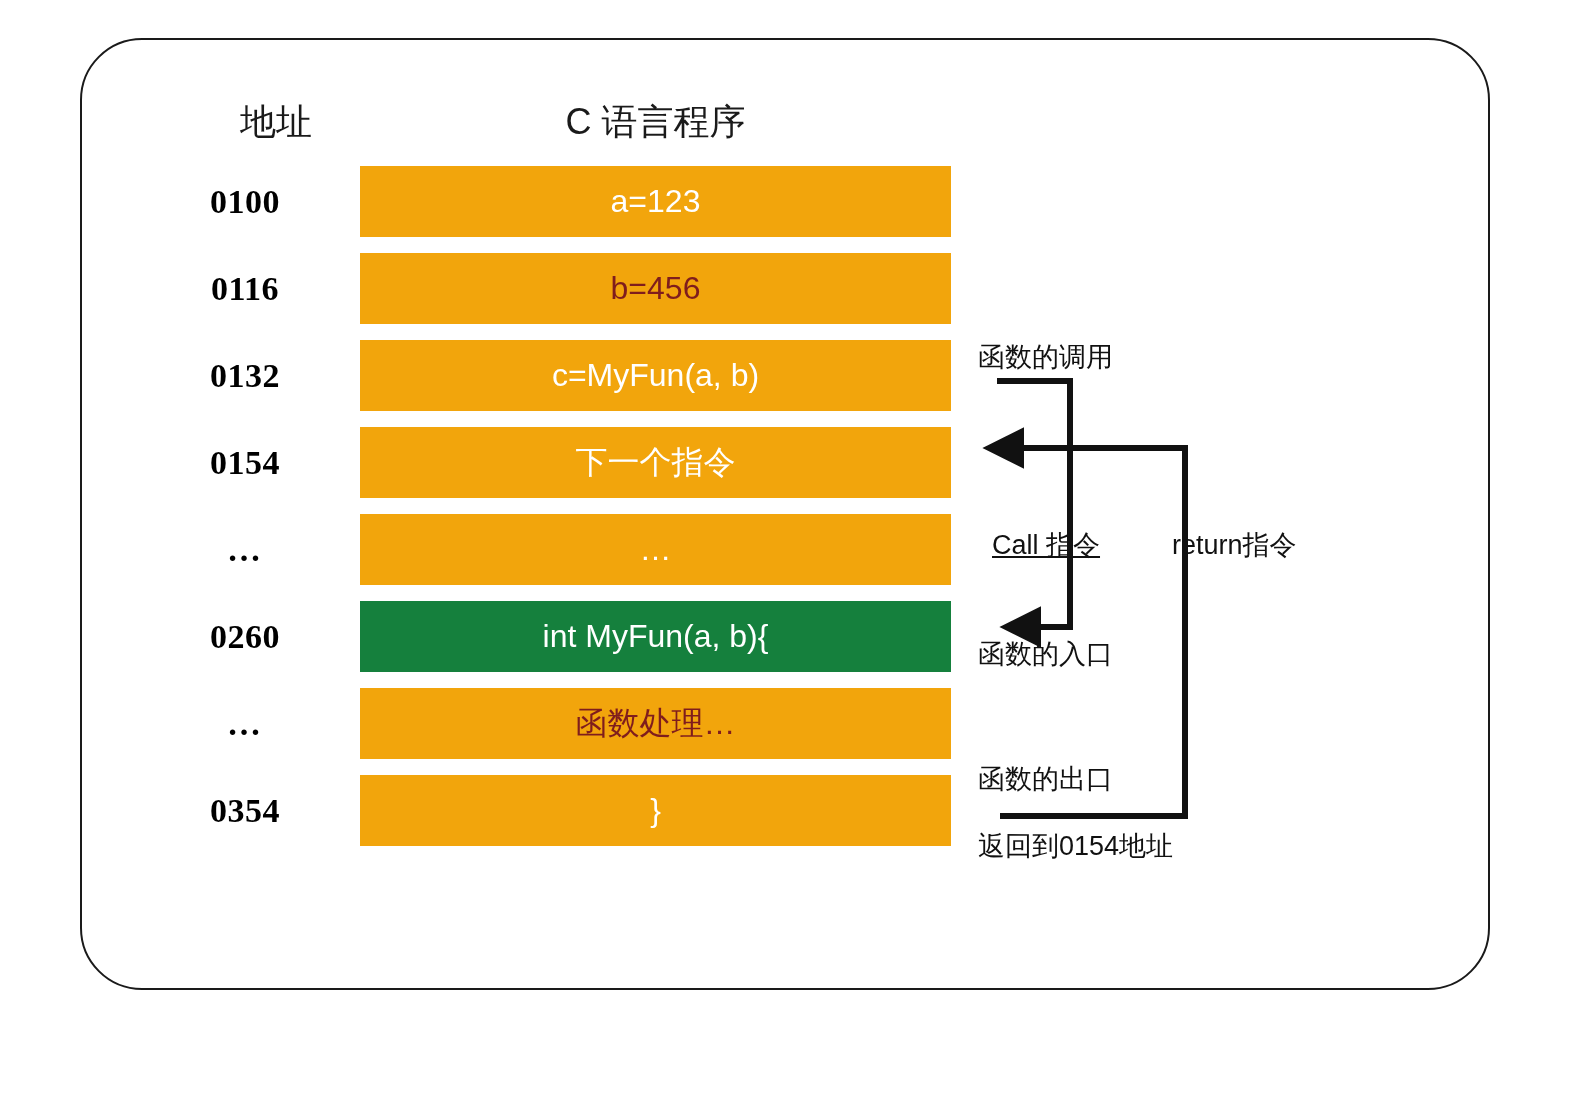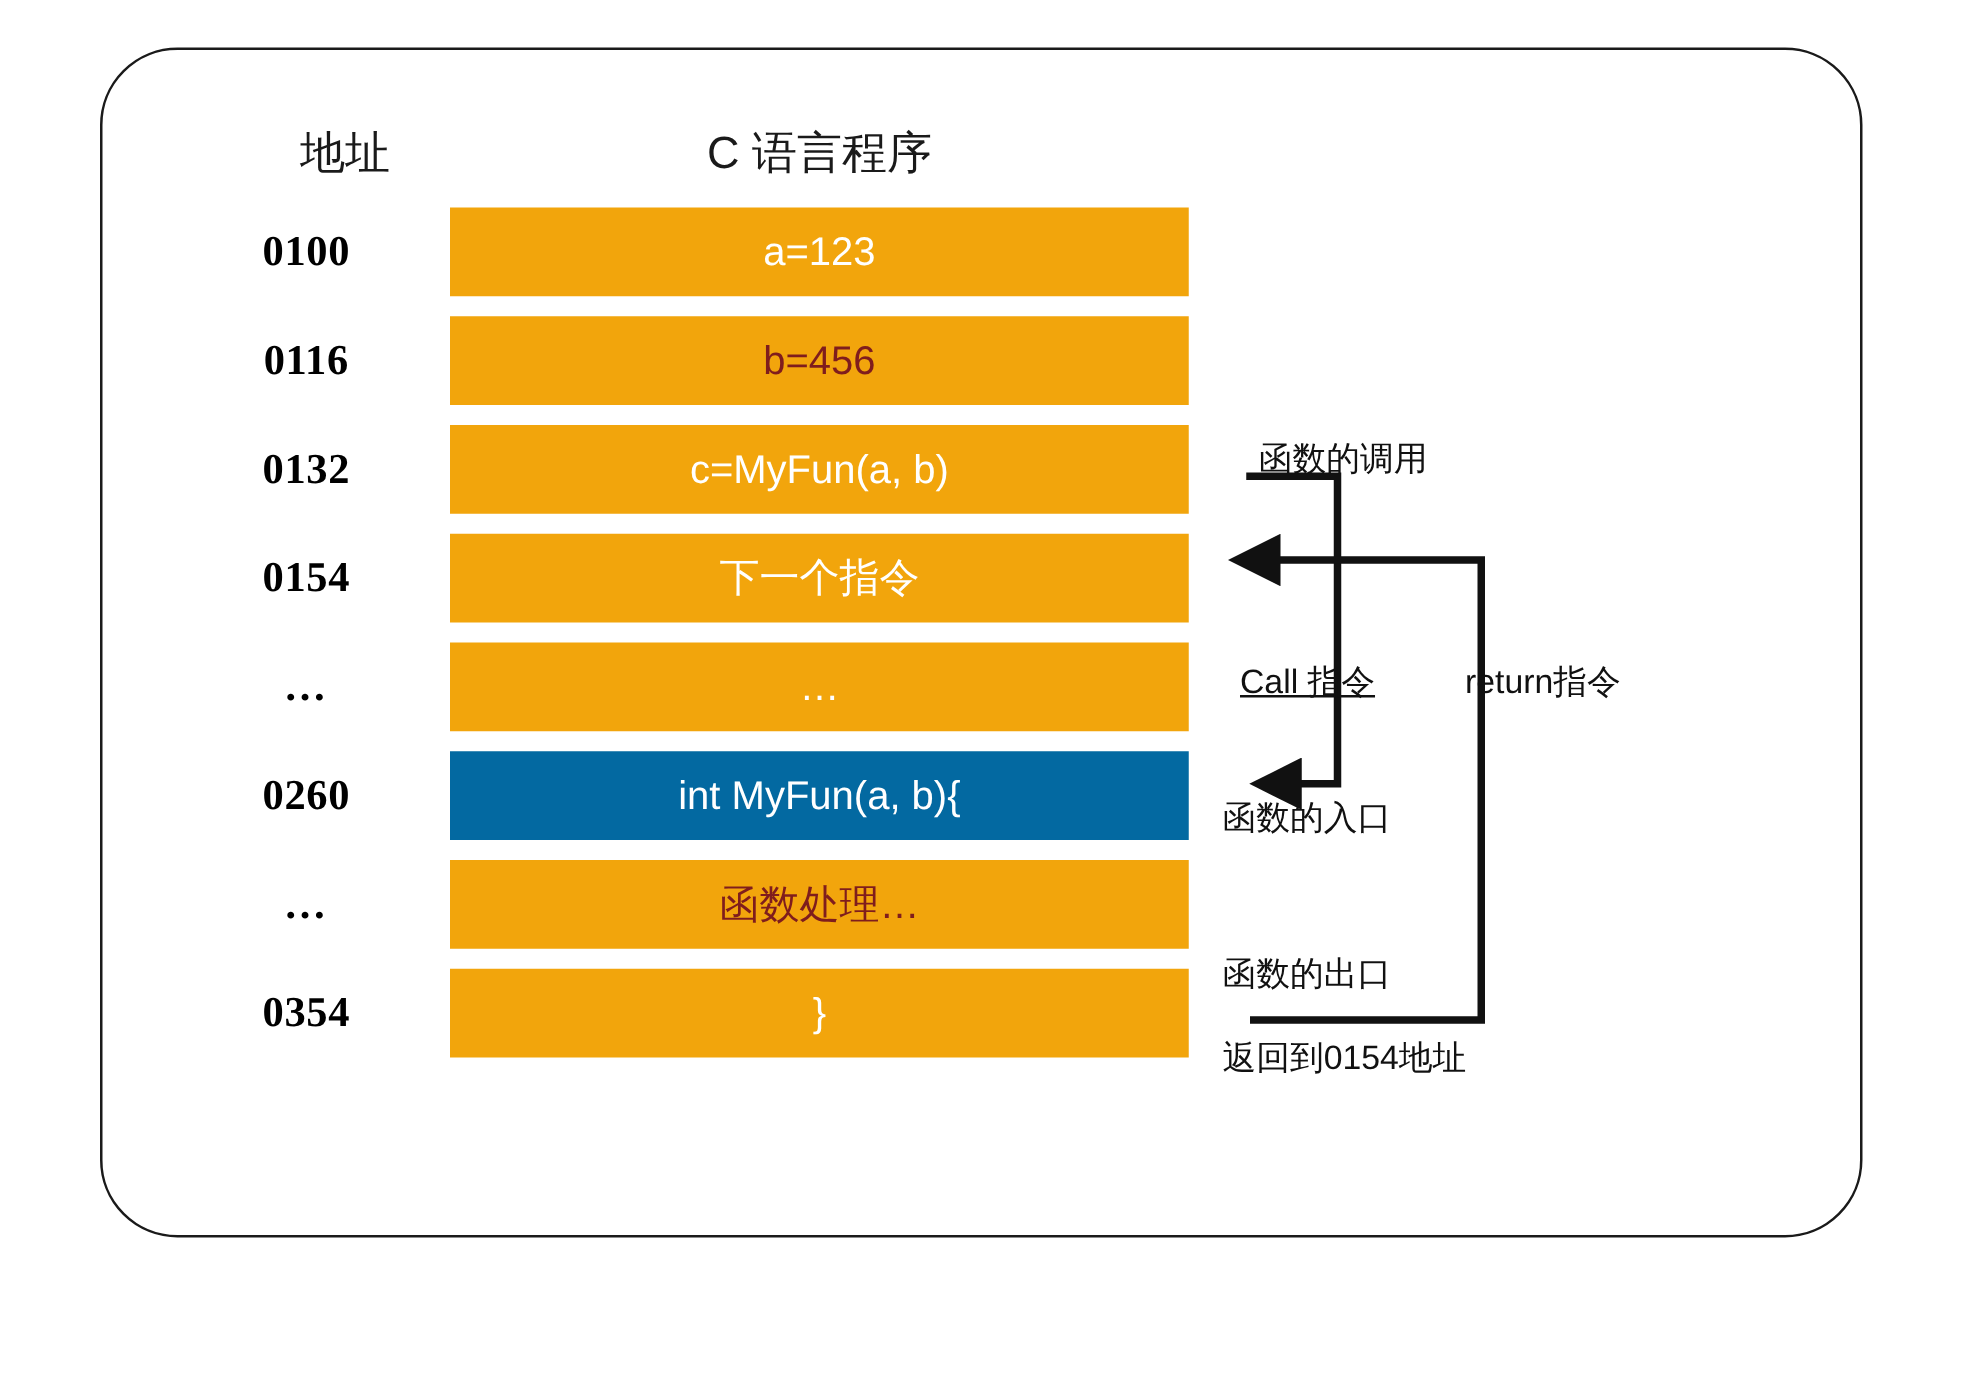--- a/index.html
+++ b/index.html
@@ -98,21 +98,21 @@
   }
 
   
   .note {
     position: absolute;
     color: #111111;
     font-size: 27px;
     line-height: 1;
     white-space: nowrap;
   }
-  .note-call-title   { left: 978px;  top: 354px; margin-left: 29px; }
+  .note-call-title   { left: 978px;  top: 344px; }
   .note-call-instr   { left: 992px;  top: 532px; text-decoration: underline; }
   .note-return-instr { left: 1172px; top: 532px; }
   .note-entry        { left: 978px;  top: 641px; }
   .note-exit         { left: 978px;  top: 766px; }
   .note-return-addr  { left: 978px;  top: 833px; }
 
   
   .arrows {
     position: absolute;
     left: 0;
@@ -162,21 +162,21 @@
       <div class="row" style="top: 427px;">
         <div class="addr">0154</div>
         <div class="bar" style="background: rgb(242, 165, 12); color: rgb(255, 255, 255);">下一个指令</div>
       </div>
       <div class="row" style="top: 514px;">
         <div class="addr ellipsis">…</div>
         <div class="bar" style="background: rgb(242, 165, 12); color: rgb(255, 255, 255);">…</div>
       </div>
       <div class="row" style="top: 601px;">
         <div class="addr">0260</div>
-        <div class="bar" style="background: #0369a1; color: rgb(255, 255, 255);">int MyFun(a, b){</div>
+        <div class="bar" style="background: #15803d; color: rgb(255, 255, 255);">int MyFun(a, b){</div>
       </div>
       <div class="row" style="top: 688px;">
         <div class="addr ellipsis">…</div>
         <div class="bar" style="background: rgb(242, 165, 12); color: #7f1d1d;">函数处理…</div>
       </div>
       <div class="row" style="top: 775px;">
         <div class="addr">0354</div>
         <div class="bar" style="background: rgb(242, 165, 12); color: rgb(255, 255, 255);">}</div>
       </div>
     </div>

